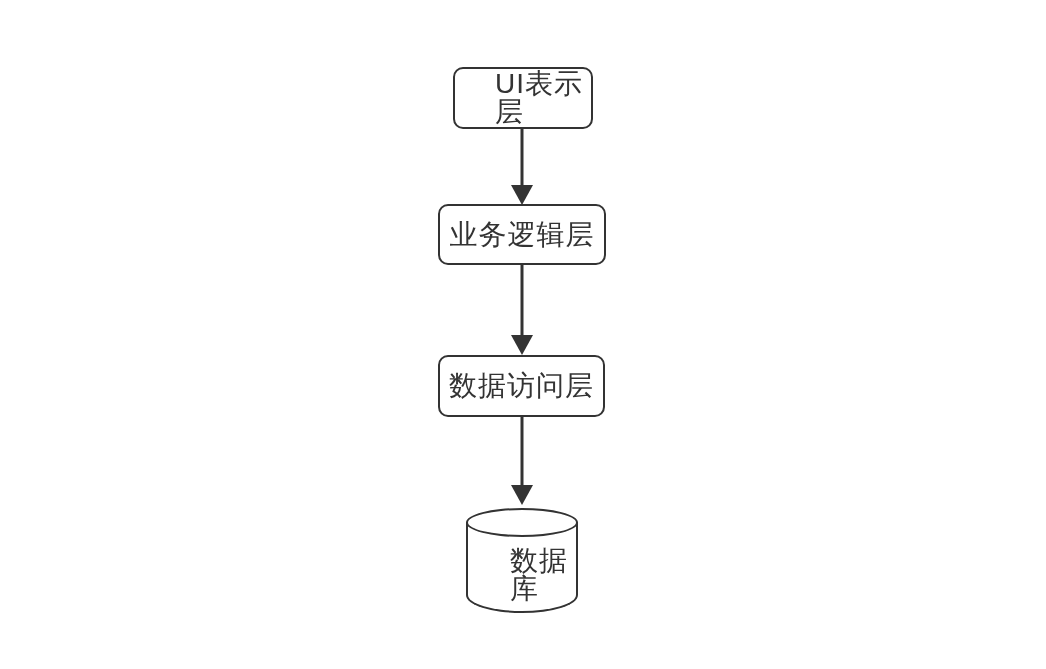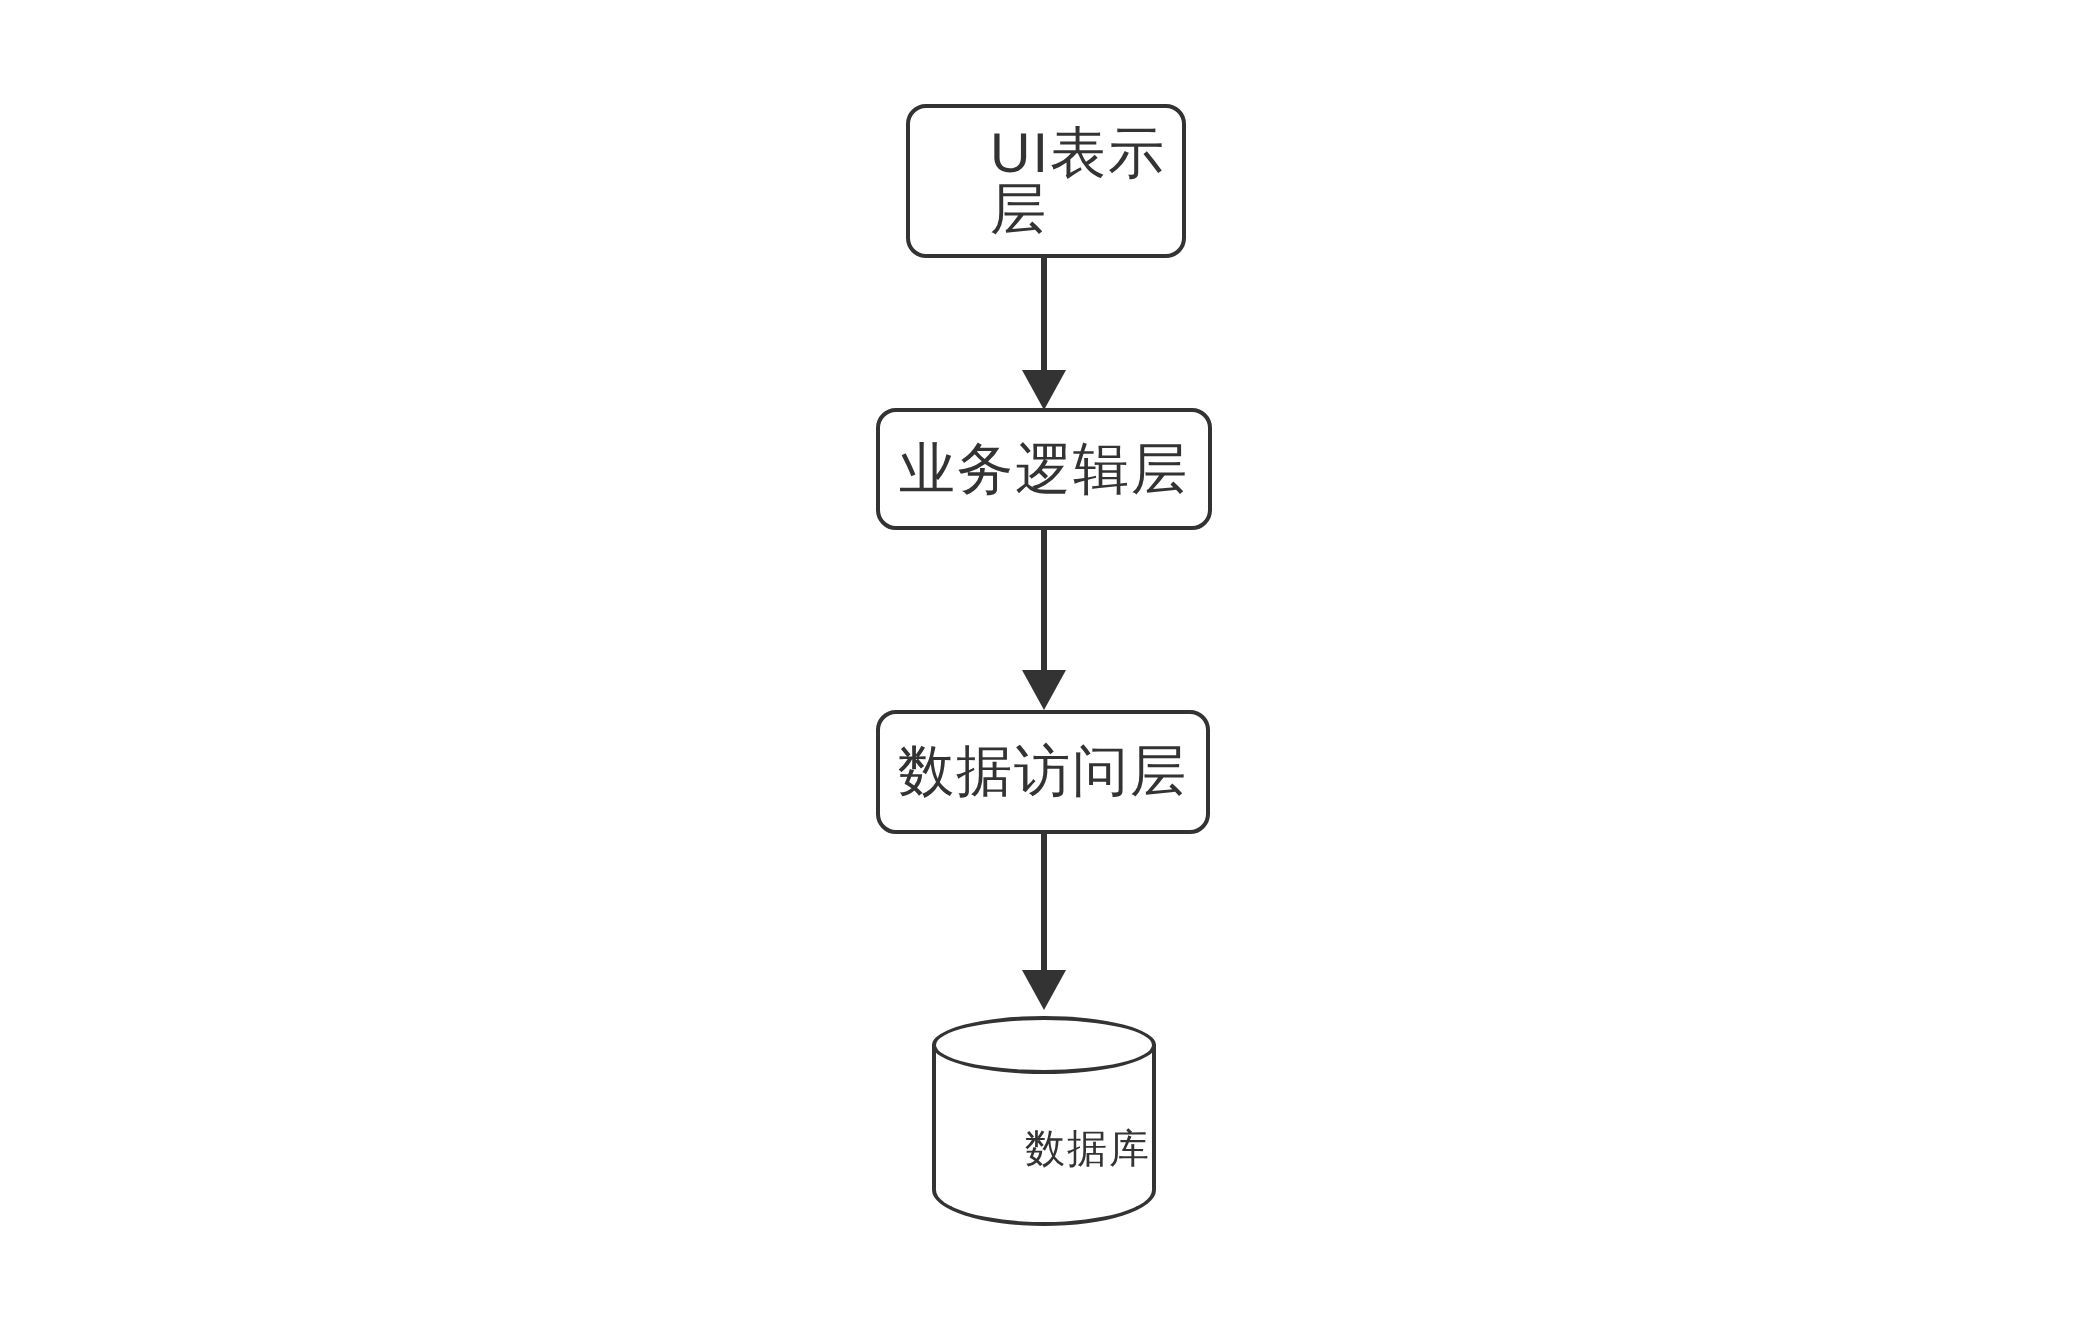--- a/index.html
+++ b/index.html
@@ -30,21 +30,21 @@
     border: 2px solid #333333;
     border-radius: 10px;
     display: flex;
     align-items: center;
     justify-content: center;
     color: #333333;
     font-size: 28px;
     line-height: 1;
     letter-spacing: 1px;
   }
-  .node-ui          { left: 453px; top: 52px;  width: 140px; height: 77px; padding-left: 40px; }
+  .node-ui          { left: 453px; top: 67px;  width: 140px; height: 62px; padding-left: 40px; }
   .node-business    { left: 438px; top: 204px; width: 168px; height: 61px; }
   .node-data-access { left: 438px; top: 355px; width: 167px; height: 62px; }
   .cylinder {
     position: absolute;
     left: 466px;
     top: 508px;
     width: 112px;
     height: 105px;
   }
   .cyl-body {
@@ -73,21 +73,21 @@
   .cyl-label {
     position: absolute;
     left: 0;
     right: 0;
     top: 36px;
     height: 62px;
     display: flex;
     align-items: center;
     justify-content: center;
     color: #333333;
-    font-size: 20px;
+    font-size: 28px;
     line-height: 1;
     letter-spacing: 1px;
     padding-left: 44px;
   }
 </style>
 </head>
 <body>
 
 <div class="canvas">
 

